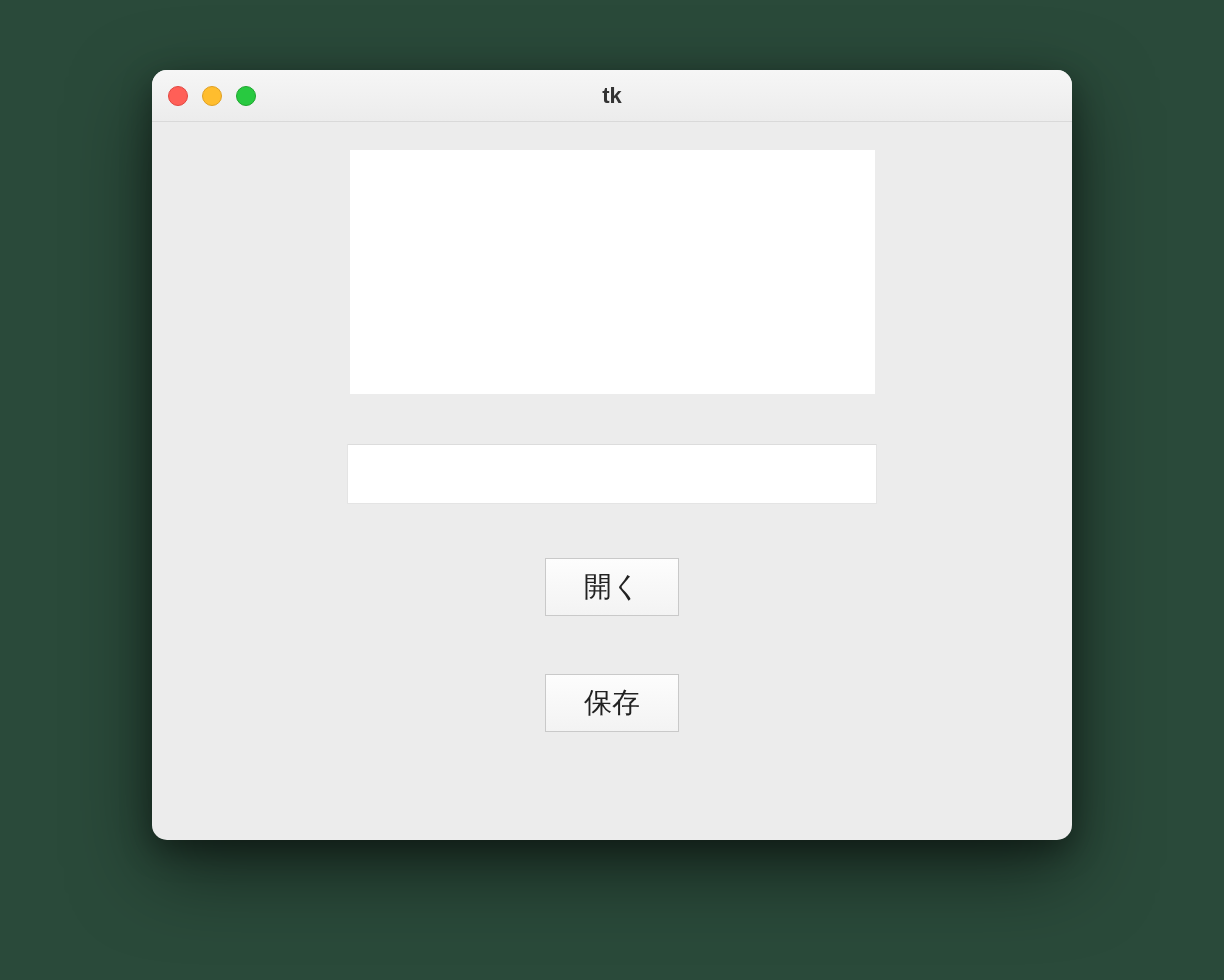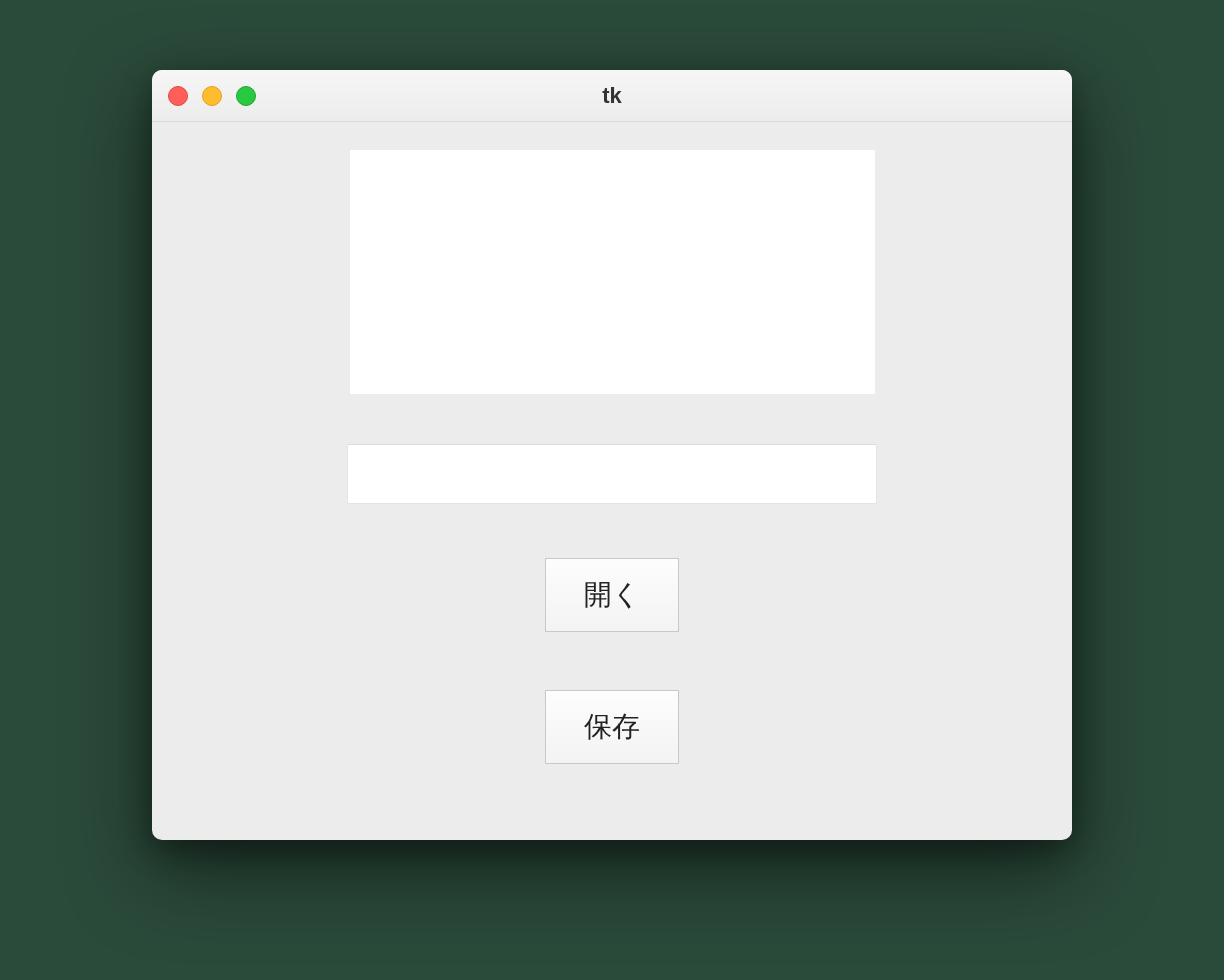--- a/index.html
+++ b/index.html
@@ -14,21 +14,21 @@
       display: flex;
       align-items: flex-start;
       justify-content: center;
       padding-top: 70px;
       font-family: -apple-system, BlinkMacSystemFont, "Helvetica Neue", Arial, sans-serif;
     }
     .window {
       width: 920px;
       height: 770px;
       background: #ececec;
-      border-radius: 10px;
+      border-radius: 15px;
       box-shadow: 0 30px 80px rgba(0,0,0,0.5), 0 10px 30px rgba(0,0,0,0.35);
       overflow: hidden;
       display: flex;
       flex-direction: column;
     }
     .titlebar {
       height: 52px;
       background: linear-gradient(to bottom, #f6f6f6, #ececec);
       border-bottom: 1px solid #d9d9d9;
       display: flex;
@@ -91,21 +91,21 @@
       border: none;
       background: transparent;
       outline: none;
       font-size: 20px;
       padding: 0 10px;
       font-family: inherit;
     }
     .btn {
       margin-top: 54px;
       width: 134px;
-      height: 74px;
+      height: 58px;
       background: linear-gradient(to bottom, #fdfdfd, #f3f3f3);
       border: 1px solid #c9c9c9;
       font-size: 28px;
       color: #222;
       cursor: pointer;
       font-family: inherit;
       display: flex;
       align-items: center;
       justify-content: center;
     }

